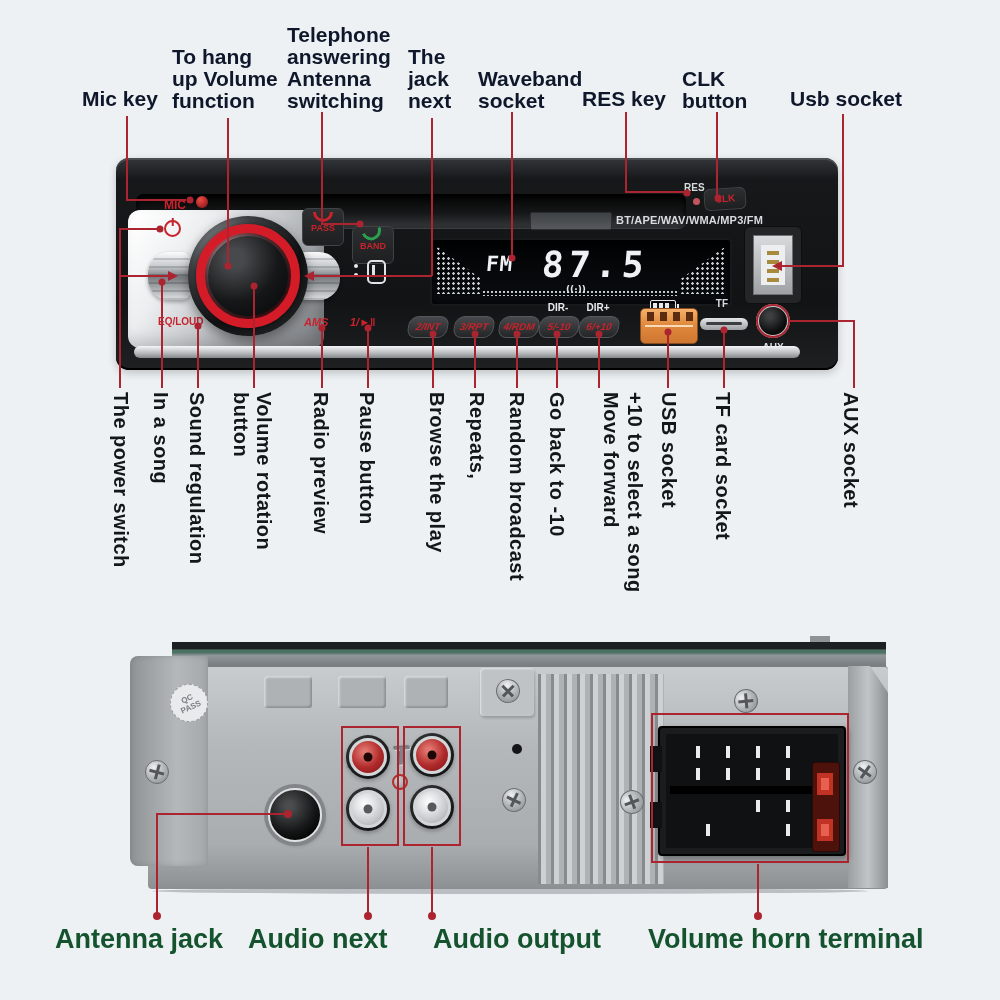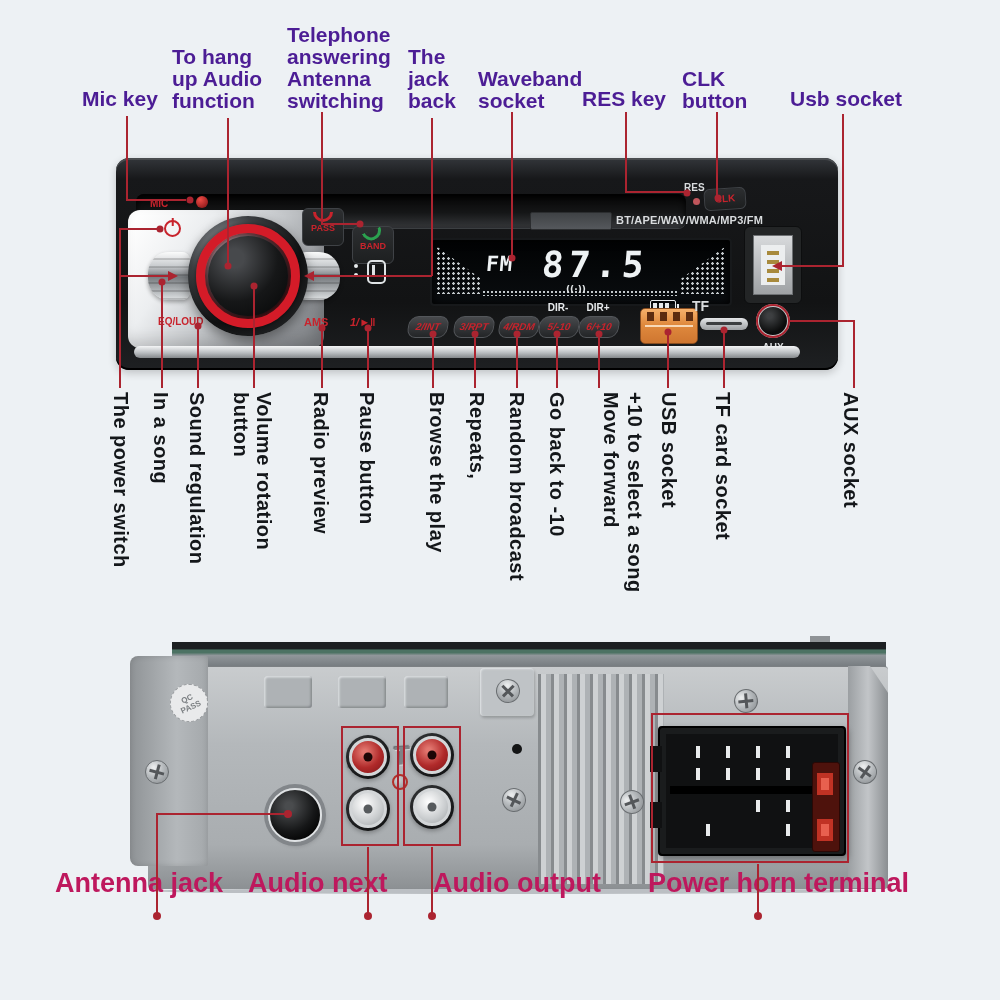--- a/index.html
+++ b/index.html
@@ -1,20 +1,20 @@
 <!DOCTYPE html>
 <html><head>
 <meta charset="utf-8">
 <style>
   html,body{margin:0;padding:0;}
   body{width:1000px;height:1000px;background:#edf1f4;font-family:"Liberation Sans",sans-serif;position:relative;overflow:hidden;}
   
-  .hlabel{position:absolute;font:700 21px/22px "Liberation Sans",sans-serif;color:#4c1d95;white-space:nowrap;}
+  .hlabel{position:absolute;font:700 21px/22px "Liberation Sans",sans-serif;color:#0f172a;white-space:nowrap;}
   .vlabel{position:absolute;top:392px;writing-mode:vertical-rl;font:700 20px "Liberation Sans",sans-serif;color:#14171a;white-space:nowrap;letter-spacing:.5px;}
-  .blabel{position:absolute;top:868px;font:700 27px "Liberation Sans",sans-serif;color:#be185d;white-space:nowrap;}
+  .blabel{position:absolute;top:924px;font:700 27px "Liberation Sans",sans-serif;color:#14532d;white-space:nowrap;}
   
   .faceplate{position:absolute;left:116px;top:158px;width:722px;height:212px;border-radius:13px;
     background:linear-gradient(180deg,#33363a 0%,#17181a 10%,#121314 68%,#1e2022 100%);
     box-shadow:inset 0 2px 0 #4a4d50,inset 0 -2px 0 #000,0 3px 8px #00000033;}
   .fp{position:absolute;}
   .slot{left:20px;top:36px;width:550px;height:34px;border-radius:8px;
     background:linear-gradient(180deg,#050505,#151617 55%,#36383b);
     box-shadow:inset 0 3px 6px #000,0 1px 0 #3c3f42;}
   .redtext{color:#c8232c;font-weight:700;}
   .whitetext{color:#d9dcde;font-weight:700;}
@@ -67,48 +67,48 @@
   .pinslit{position:absolute;width:4px;height:12px;background:#e9ebec;}
   
   #overlay{position:absolute;left:0;top:0;z-index:60;pointer-events:none;}
 </style>
 </head>
 <body>
 
 <div class="hlabel" style="left:82px;top:88px">Mic key</div>
 <div class="hlabel" style="left:172px;top:46px">
   <div>To hang</div>
-  <div>up Audio</div>
+  <div>up Volume</div>
   <div>function</div>
 </div>
 <div class="hlabel" style="left:287px;top:24px">
   <div>Telephone</div>
   <div>answering</div>
   <div>Antenna</div>
   <div>switching</div>
 </div>
 <div class="hlabel" style="left:408px;top:46px">
   <div>The</div>
   <div>jack</div>
-  <div>back</div>
+  <div>next</div>
 </div>
 <div class="hlabel" style="left:478px;top:68px">
   <div>Waveband</div>
   <div>socket</div>
 </div>
 <div class="hlabel" style="left:582px;top:88px">RES key</div>
 <div class="hlabel" style="left:682px;top:68px">
   <div>CLK</div>
   <div>button</div>
 </div>
 <div class="hlabel" style="left:790px;top:88px">Usb socket</div>
 
 <div class="faceplate">
   <div class="fp slot"></div>
-  <div class="fp redtext" style="left:34px;top:40px;font-size:10px">MIC</div>
+  <div class="fp redtext" style="left:48px;top:40px;font-size:12px">MIC</div>
   <div class="fp" style="left:80px;top:38px;width:12px;height:12px;border-radius:50%;background:radial-gradient(circle at 35% 30%,#ef4b45,#7a0f12)"></div>
 
   <div class="fp whitetext" style="left:568px;top:24px;font-size:10px">RES</div>
   <div class="fp" style="left:577px;top:40px;width:7px;height:7px;border-radius:50%;background:#c0565c"></div>
   <div class="fp darkkey" style="left:588px;top:30px;width:40px;height:20px;transform:rotate(-4deg)">
     <span class="keylabel" style="line-height:20px;font-size:10px">CLK</span>
   </div>
 
   <div class="fp whitepanel"></div>
   <div class="fp" style="left:48px;top:62px;width:13px;height:13px;border:2.5px solid #c8232c;border-radius:50%">
@@ -136,21 +136,21 @@
     <span class="keylabel">BAND</span>
   </div>
 
   <div class="fp" style="left:238px;top:100px;width:36px;height:26px">
     <span style="position:absolute;left:0;top:6px;width:4px;height:4px;border-radius:50%;background:#e7eaec"></span>
     <span style="position:absolute;left:0;top:15px;width:4px;height:4px;border-radius:50%;background:#e7eaec"></span>
     <span style="position:absolute;left:13px;top:2px;width:15px;height:20px;border:2px solid #dfe3e5;border-radius:5px"></span>
     <span style="position:absolute;left:18px;top:7px;width:2.5px;height:10px;background:#dfe3e5"></span>
   </div>
 
-  <div class="fp redtext" style="left:188px;top:158px;font-size:11px;">AMS</div>
+  <div class="fp redtext" style="left:188px;top:158px;font-size:11px;font-style:italic">AMS</div>
   <div class="fp redtext" style="left:234px;top:158px;font-size:11px;font-style:italic">1/►‖</div>
 
   <div class="fp display">
     <div class="matrix" style="left:4px;top:6px;width:46px;height:48px;clip-path:polygon(0 0,100% 70%,100% 100%,0 100%)"></div>
     <div class="seg" style="left:54px;top:12px;font-size:21px;letter-spacing:1px">FM</div>
     <div class="seg" style="left:110px;top:4px;font-size:36px;letter-spacing:5px">87.5</div>
     <div class="matrix" style="left:248px;top:6px;width:46px;height:48px;clip-path:polygon(100% 0,0 70%,0 100%,100% 100%)"></div>
     <div class="matrix" style="left:50px;top:50px;width:196px;height:6px;background-size:4px 4px"></div>
     <div style="position:absolute;left:134px;top:44px;font:700 9px 'DejaVu Sans',sans-serif;color:#dfe3e5">((·))</div>
   </div>
@@ -174,21 +174,21 @@
   <div class="numkey" style="left:463px">6/+10</div>
 
   <div class="fp" style="left:524px;top:150px;width:56px;height:34px;border-radius:5px;border:1px solid #8a4d1f;background:linear-gradient(180deg,#f6b06b,#e08a3e 45%,#cf7630)">
     <span style="position:absolute;left:6px;top:3px;width:7px;height:9px;background:#5d2c10"></span>
     <span style="position:absolute;left:19px;top:3px;width:7px;height:9px;background:#5d2c10"></span>
     <span style="position:absolute;left:32px;top:3px;width:7px;height:9px;background:#5d2c10"></span>
     <span style="position:absolute;left:45px;top:3px;width:7px;height:9px;background:#5d2c10"></span>
     <span style="position:absolute;left:4px;top:16px;width:48px;height:2px;background:#f8d9b8"></span>
   </div>
 
-  <div class="fp whitetext" style="left:576px;top:140px;width:48px;text-align:left;font-size:14px">TF</div>
+  <div class="fp whitetext" style="left:564px;top:140px;width:48px;text-align:right;font-size:10px">TF</div>
   <div class="fp" style="left:584px;top:160px;width:48px;height:12px;border-radius:6px;background:linear-gradient(180deg,#e4e6e8,#9da0a3)">
     <span style="position:absolute;left:6px;top:4px;width:36px;height:3px;background:#3c3e40;border-radius:2px"></span>
   </div>
 
   <div class="fp" style="left:640px;top:146px;width:34px;height:34px;border-radius:50%;border:3px solid #c3c6c9;background:radial-gradient(circle at 38% 32%,#3d3f41 10%,#0b0c0c 65%);box-sizing:border-box"></div>
   <div class="fp whitetext" style="left:638px;top:184px;width:38px;text-align:center;font-size:10px">AUX</div>
 
   <div class="fp" style="left:628px;top:68px;width:56px;height:76px;border-radius:6px;background:#232526;border:1px solid #0d0e0f">
     <span style="position:absolute;left:8px;top:8px;width:38px;height:58px;background:linear-gradient(180deg,#d8dadc,#9fa2a5);border:1px solid #6e7174"></span>
     <span style="position:absolute;left:16px;top:18px;width:24px;height:40px;background:#eceeef"></span>
@@ -289,21 +289,21 @@
   <div class="screw" style="left:374px;top:152px;transform:rotate(10deg)"></div>
   <div class="screw" style="left:492px;top:154px;transform:rotate(-35deg)"></div>
   <div class="screw" style="left:725px;top:124px;transform:rotate(20deg)"></div>
 
   <div class="rr" style="left:24px;top:252px;width:716px;height:6px;border-radius:50%;background:#8a8e9180"></div>
 </div>
 
 <div class="blabel" style="left:55px">Antenna jack</div>
 <div class="blabel" style="left:248px">Audio next</div>
 <div class="blabel" style="left:433px">Audio output</div>
-<div class="blabel" style="left:648px">Power horn terminal</div>
+<div class="blabel" style="left:648px">Volume horn terminal</div>
 
 <svg id="overlay" width="1000" height="1000">
   <g stroke="#ab2430" stroke-width="2" fill="none">
     <polyline points="127,116 127,200 186,200"></polyline>
     <line x1="228" y1="118" x2="228" y2="266"></line>
     <polyline points="322,112 322,224 358,224"></polyline>
     <line x1="432" y1="118" x2="432" y2="276"></line>
     <line x1="432" y1="276" x2="314" y2="276"></line>
     <line x1="120" y1="276" x2="168" y2="276"></line>
     <line x1="512" y1="112" x2="512" y2="258"></line>

